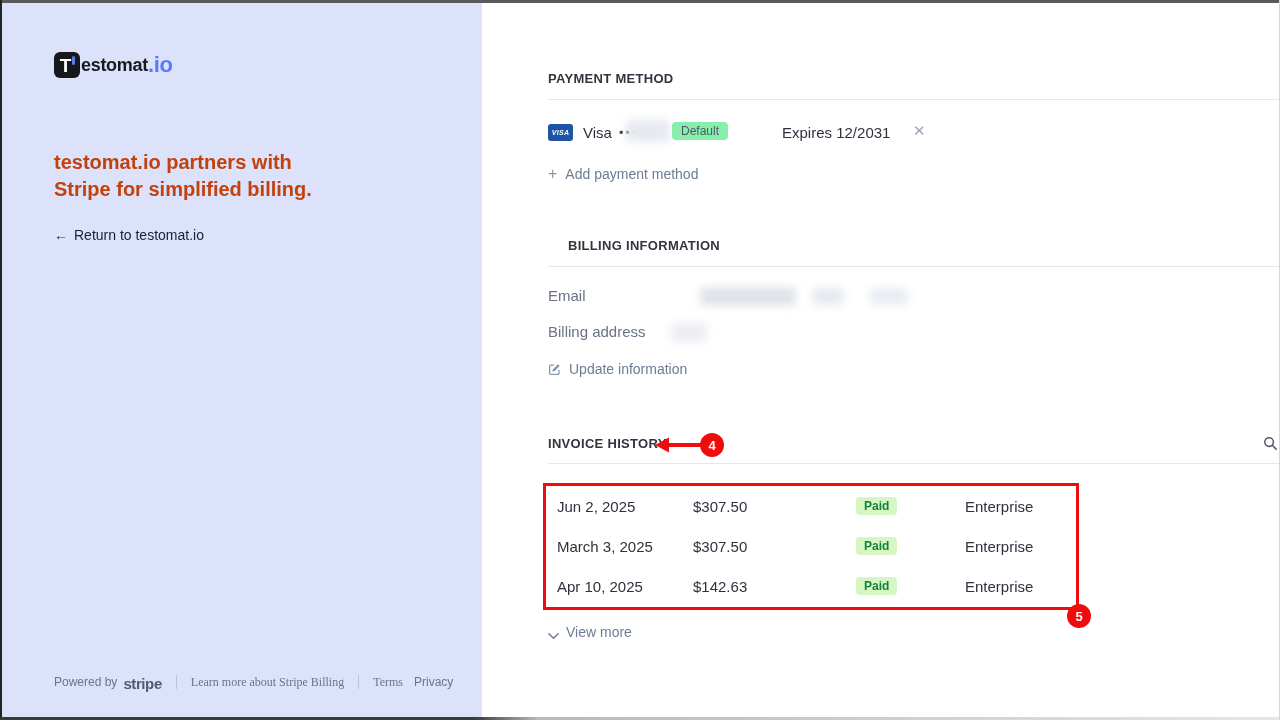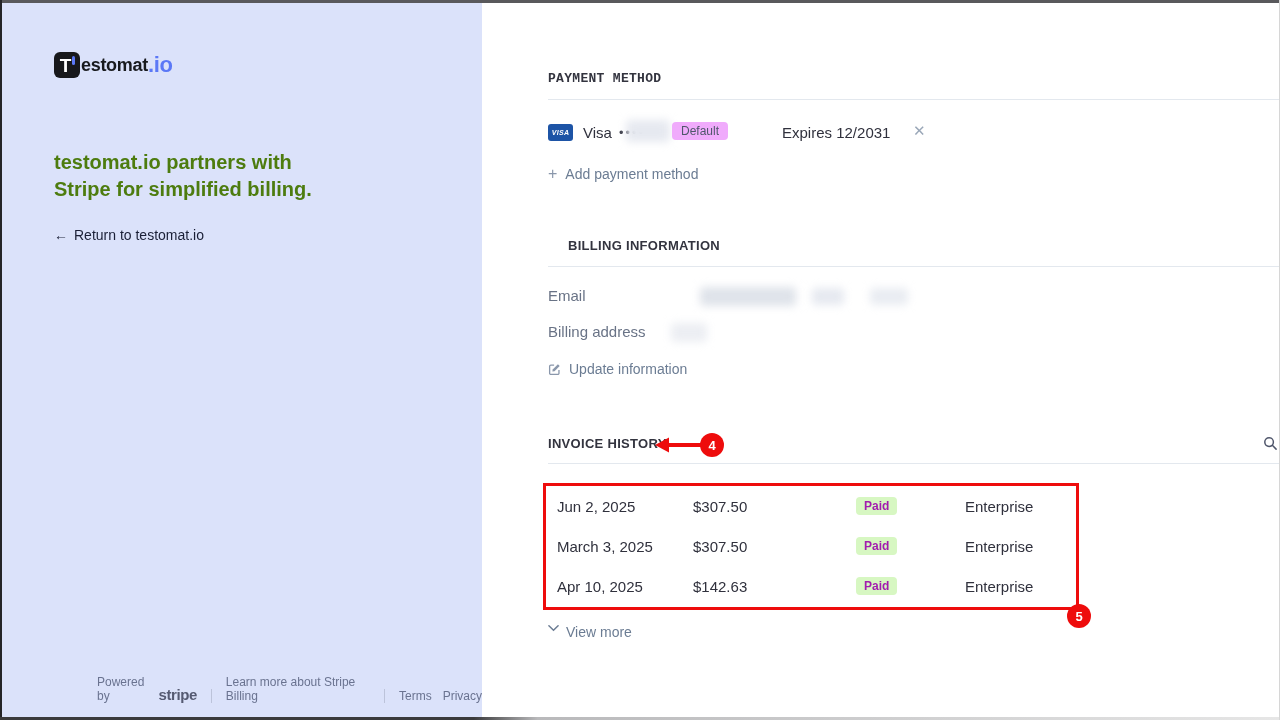--- a/index.html
+++ b/index.html
@@ -21,64 +21,64 @@
   .sidebar { position:absolute; left:0; top:0; width:482px; height:720px; background:#dbe2fa; }
   .logo-row { position:absolute; left:54px; top:52px; display:flex; align-items:center; }
   .logo-box { position:relative; width:26px; height:26px; background:#17181b; border-radius:6px;
               display:flex; align-items:center; justify-content:center; }
   .logo-box .t { color:#ffffff; font-size:19px; font-weight:bold; line-height:1; margin-left:-3px; }
   .logo-notch { position:absolute; right:5px; top:4px; width:3px; height:9px; background:#5b78f6; border-radius:2px; }
   .logo-word { font-size:18px; font-weight:bold; color:#181a1e; letter-spacing:-0.3px; margin-left:1px; }
   .logo-tld  { font-size:22px; font-weight:bold; color:#5b78f6; letter-spacing:-0.3px; }
 
   .side-heading { position:absolute; left:54px; top:149px; width:300px;
-                  font-size:20px; line-height:27px; font-weight:600; color:#4d7c0f; }
+                  font-size:20px; line-height:27px; font-weight:600; color:#c2410c; }
   .return-link { position:absolute; left:54px; top:227px; font-size:14px; color:#1a1f36; cursor:pointer;
                  display:flex; align-items:center; gap:6px; }
 
-  .side-footer { position:absolute; left:54px; top:675px; display:flex; align-items:flex-end;
-                 font-size:12px; color:#6a7390;margin-left:43px; }
+  .side-footer { position:absolute; left:54px; top:675px; display:flex; align-items:flex-start;
+                 font-size:12px; color:#6a7390; }
   .stripe-mark { font-size:15px; font-weight:bold; color:#555a72; letter-spacing:-0.4px; margin-left:6px; }
   .foot-sep { width:1px; height:14px; background:#bcc3da; margin:0 14px; }
-  .foot-link { cursor:pointer; }
+  .foot-link { cursor:pointer;font-family:Liberation Serif, serif; }
   .foot-gap  { margin-left:11px; cursor:pointer; }
 
   
   .section-title { position:absolute; left:548px; font-size:13px; font-weight:bold;
                    letter-spacing:0.3px; color:#33343f; }
   .hr { position:absolute; left:548px; right:0; height:1px; background:#e3e8ee; }
 
   .card-row { position:absolute; left:548px; top:121px; display:flex; align-items:center; height:22px; }
   .visa-badge { width:25px; height:17px; background:#1d54a6; border-radius:3px; color:#fff;
                 font-size:7px; font-weight:bold; font-style:italic; display:flex; align-items:center;
                 justify-content:center; letter-spacing:0.3px; }
   .card-brand { font-size:15px; color:#30313d; margin-left:10px; }
   .card-dots { font-size:13px; color:#30313d; letter-spacing:2px; margin-left:7px; }
-  .default-badge { position:absolute; left:672px; top:122px; background:#f0abfc; color:#4f566b;
+  .default-badge { position:absolute; left:672px; top:122px; background:#86efac; color:#4f566b;
                    font-size:12px; padding:2px 9px; border-radius:4px; }
   .expires { position:absolute; left:782px; top:124px; font-size:15px; color:#30313d; }
   .close-x { position:absolute; left:913px; top:122px; font-size:15px; color:#9aa7b8; cursor:pointer; }
 
   .action-link { position:absolute; font-size:14px; color:#6b7c93; cursor:pointer;
                  display:flex; align-items:center; gap:8px; }
   .plus-glyph { font-size:16px; line-height:1; color:#8a97ab; }
 
   .info-label { position:absolute; left:548px; font-size:15px; color:#697386; }
 
   
   .blur { position:absolute; border-radius:4px; filter:blur(4px); }
 
   
   .invoice-row { position:absolute; left:557px; width:520px; height:40px; display:grid;
                  grid-template-columns:136px 163px 109px auto; align-items:center;
                  font-size:15px; color:#30313d; cursor:pointer; }
-  .paid-badge { display:inline-block; background:#d7f7c2; color:#a21caf; font-size:12px;
+  .paid-badge { display:inline-block; background:#d7f7c2; color:#15803d; font-size:12px;
                 font-weight:bold; padding:2px 8px; border-radius:4px; width:max-content; }
   .view-more { position:absolute; left:548px; top:624px; font-size:14px; color:#6b7c93;
-               cursor:pointer; display:flex; align-items:flex-start; gap:7px; }
+               cursor:pointer; display:flex; align-items:flex-end; gap:7px; }
 
   .search-btn { position:absolute; left:1263px; top:436px; width:16px; height:16px; cursor:pointer; }
 
   
   .anno-rect { position:absolute; left:543px; top:483px; width:536px; height:127px;
                border:3px solid #ee0c0c; z-index:40; pointer-events:none; }
   .anno-circle { position:absolute; width:24px; height:24px; border-radius:50%; background:#ee0c0c;
                  color:#fff; font-size:13px; font-weight:bold; display:flex; align-items:center;
                  justify-content:center; z-index:45; }
   .anno-arrow { position:absolute; left:655px; top:437px; z-index:45; }
@@ -113,21 +113,21 @@
     <span>Powered by</span>
     <span class="stripe-mark">stripe</span>
     <span class="foot-sep"></span>
     <span class="foot-link">Learn more about Stripe Billing</span>
     <span class="foot-sep"></span>
     <span class="foot-link">Terms</span>
     <span class="foot-gap">Privacy</span>
   </div>
 </div>
 
-<div class="section-title" style="top:71px;font-family:Liberation Mono, monospace;">PAYMENT METHOD</div>
+<div class="section-title" style="top:71px;">PAYMENT METHOD</div>
 <div class="hr" style="top:99px;"></div>
 
 <div class="card-row">
   <span class="visa-badge">VISA</span>
   <span class="card-brand">Visa</span>
   <span class="card-dots">••••</span>
 </div>
 <div class="blur" style="left:626px; top:120px; width:44px; height:22px; background:#e6e9f0;"></div>
 <span class="default-badge">Default</span>
 <span class="expires">Expires 12/2031</span>

